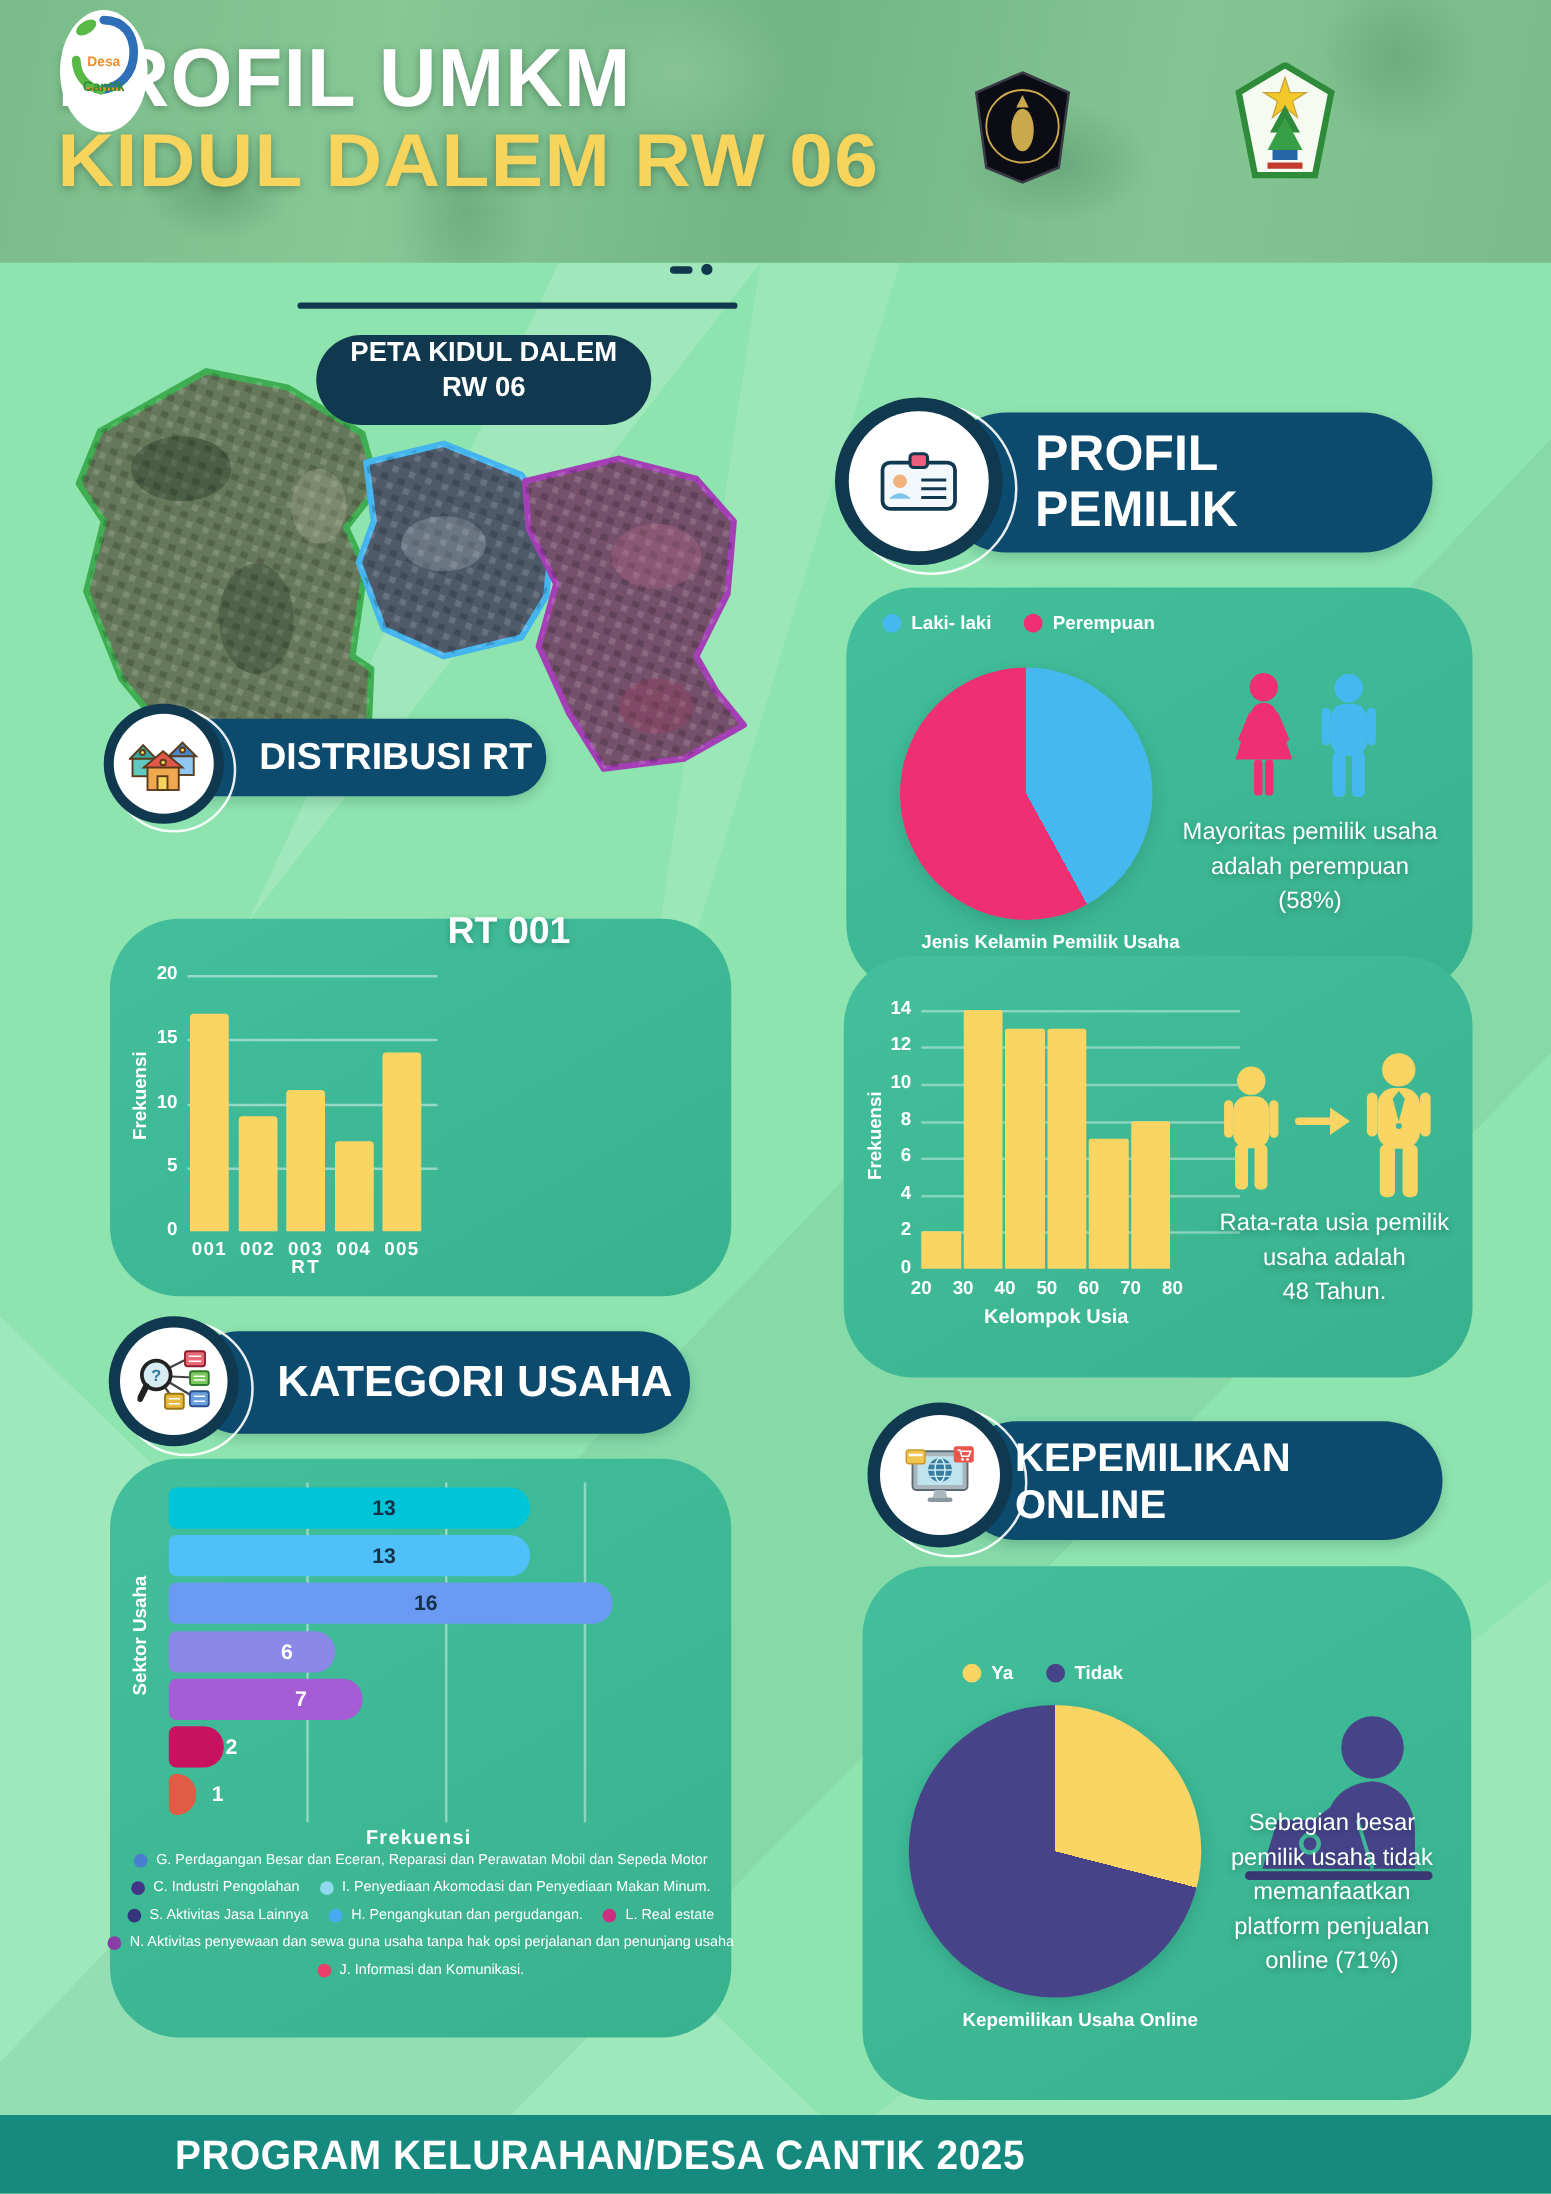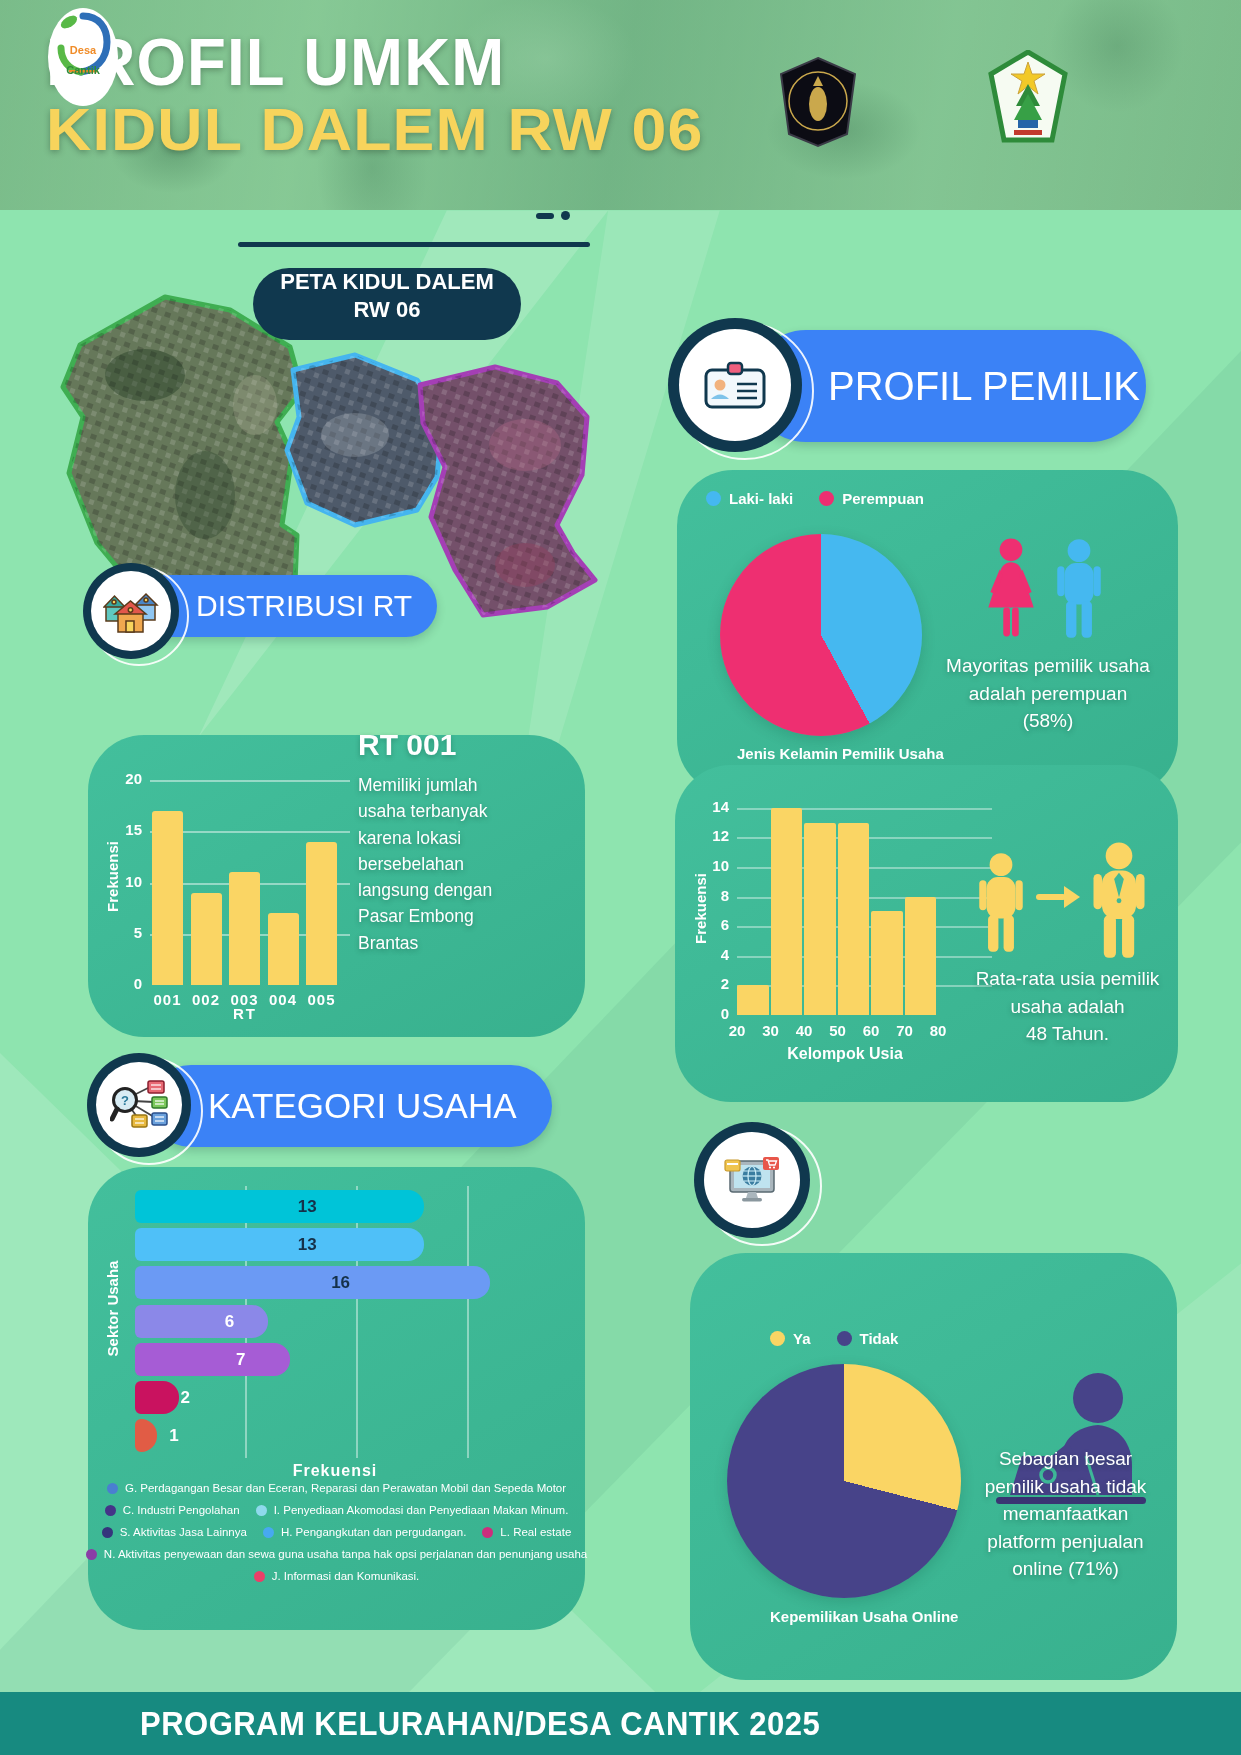--- a/index.html
+++ b/index.html
@@ -39,22 +39,22 @@
   #map-line{position:absolute;left:238px;top:242px;width:352px;height:5px;border-radius:3px;background:#10384e;}
   #map-dash{position:absolute;left:536px;top:213px;width:18px;height:6px;border-radius:3px;background:#10384e;}
   #map-dot{position:absolute;left:561px;top:211px;width:9px;height:9px;border-radius:50%;background:#10384e;}
 
   #map-label{position:absolute;left:253px;top:268px;width:268px;height:72px;border-radius:36px;
     background:#10384e;color:#fff;font-weight:800;font-size:22px;line-height:1.28;text-align:center;
     white-space:pre-line;box-sizing:border-box;z-index:3;}
   #map{position:absolute;left:55px;top:285px;z-index:2;}
 
   
-  .pill{position:absolute;background:#3b82f6;color:#fff;font-weight:400;border-radius:999px;
-    display:flex;align-items:center;z-index:2;box-shadow:0 4px 10px rgba(10,50,40,.2);}
+  .pill{position:absolute;background:#0c4a6e;color:#fff;font-weight:700;border-radius:999px;
+    display:flex;align-items:center;z-index:2;box-shadow:0 4px 10px rgba(10,50,40,.2);justify-content:center;}
   .hdr-ring{position:absolute;border-radius:50%;border:2px solid rgba(255,255,255,.9);z-index:3;background:transparent;}
   .hdr-circle{position:absolute;border-radius:50%;background:#10384e;z-index:4;}
   .hdr-inner{position:absolute;border-radius:50%;background:#ffffff;z-index:5;
     display:flex;align-items:center;justify-content:center;}
 
   
   .card{position:absolute;background:linear-gradient(150deg,#43bf9c,#38b18e);border-radius:56px;z-index:1;}
 
   .note{position:absolute;color:#fff;font-size:19px;line-height:1.45;text-align:center;
     white-space:pre-line;font-weight:500;text-shadow:0 2px 5px rgba(10,60,45,.35);z-index:2;}
@@ -261,27 +261,20 @@
       <div class="vbar" style="left: 79px; top: 117.25px; width: 31px; height: 112.75px; background: rgb(250, 213, 100);"></div>
       <div class="tick center" style="left: 72.5px; top: 236px; width: 44px; letter-spacing: 1px;">003</div>
       <div class="vbar" style="left: 117.5px; top: 158.25px; width: 31px; height: 71.75px; background: rgb(250, 213, 100);"></div>
       <div class="tick center" style="left: 111px; top: 236px; width: 44px; letter-spacing: 1px;">004</div>
       <div class="vbar" style="left: 156px; top: 86.5px; width: 31px; height: 143.5px; background: rgb(250, 213, 100);"></div>
       <div class="tick center" style="left: 149.5px; top: 236px; width: 44px; letter-spacing: 1px;">005</div>
     </div>
   <div class="axis-title" style="left:22px;top:868px;width:180px;transform:rotate(-90deg);">Frekuensi</div>
   <div class="axis-title" style="left:200px;top:1005px;width:90px;letter-spacing:2px;">RT</div>
   <div id="rt-highlight">RT 001</div>
-  <div class="note" id="rt-note">Memiliki jumlah
-usaha terbanyak
-karena  lokasi
-bersebelahan
-langsung dengan
-Pasar Embong
-Brantas</div>
 
   <div class="card" style="left:675px;top:765px;width:503px;height:337px;"></div>
   <div class="chart-host" id="age-chart" style="left:737px;top:800px;width:255px;height:262px;">
       <div class="gridh" style="left: 0px; top: 7.8px; width: 255px; background: rgba(255, 255, 255, 0.38);"></div>
       <div class="tick right" style="left: -60px; top: -2.2px; width: 52px;">14</div>
       <div class="gridh" style="left: 0px; top: 37.4px; width: 255px; background: rgba(255, 255, 255, 0.38);"></div>
       <div class="tick right" style="left: -60px; top: 27.4px; width: 52px;">12</div>
       <div class="gridh" style="left: 0px; top: 67px; width: 255px; background: rgba(255, 255, 255, 0.38);"></div>
       <div class="tick right" style="left: -60px; top: 57px; width: 52px;">10</div>
       <div class="gridh" style="left: 0px; top: 96.6px; width: 255px; background: rgba(255, 255, 255, 0.38);"></div>
@@ -439,20 +432,23 @@
         </div>
       </div>
       <div class="kat-row">
         <div class="kat-item">
           <div class="kat-dot" style="background: rgb(234, 63, 104);"></div>
           <div>J. Informasi dan Komunikasi.</div>
         </div>
       </div>
     </div>
 
+  <div class="pill" style="left:766px;top:1137px;width:388px;height:95px;padding-left:46px;font-size:32px;box-sizing:border-box;">
+    <span>KEPEMILIKAN ONLINE</span>
+  </div>
   <div class="hdr-ring" style="left:702px;top:1126px;width:116px;height:116px;"></div>
   <div class="hdr-circle" style="left:694px;top:1122px;width:116px;height:116px;"></div>
   <div class="hdr-inner" style="left:704px;top:1132px;width:96px;height:96px;">
     <svg width="58" height="50" viewBox="0 0 58 50">
       <rect x="7" y="6" width="44" height="31" rx="3" fill="#aab6bd" stroke="#5a6a72" stroke-width="1.5"></rect>
       <rect x="11" y="10" width="36" height="23" fill="#bfe3ef"></rect>
       <circle cx="29" cy="21" r="9.5" fill="#3a7da0"></circle>
       <ellipse cx="29" cy="21" rx="4" ry="9.5" fill="none" stroke="#cdeef8" stroke-width="1.2"></ellipse>
       <line x1="19.5" y1="21" x2="38.5" y2="21" stroke="#cdeef8" stroke-width="1.2"></line>
       <line x1="21" y1="16" x2="37" y2="16" stroke="#cdeef8" stroke-width="1"></line>

